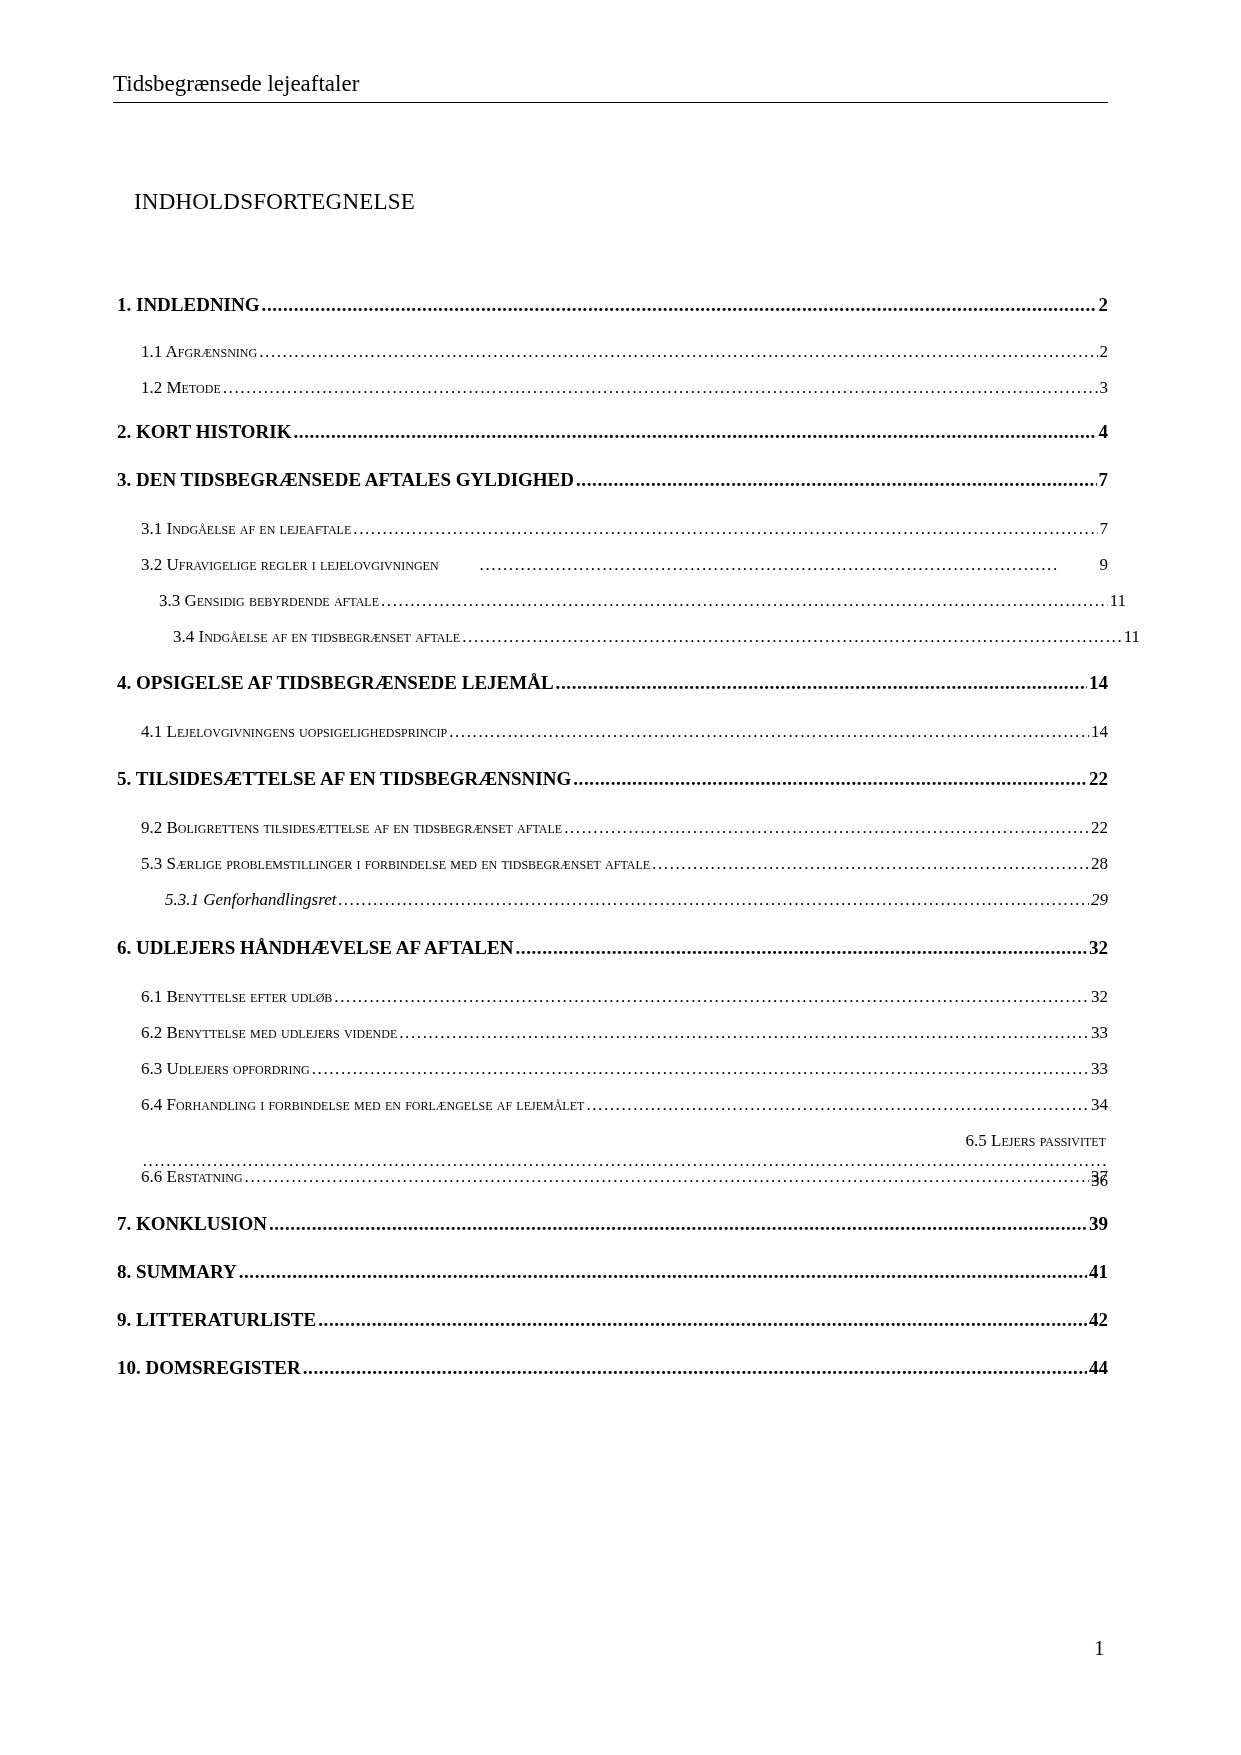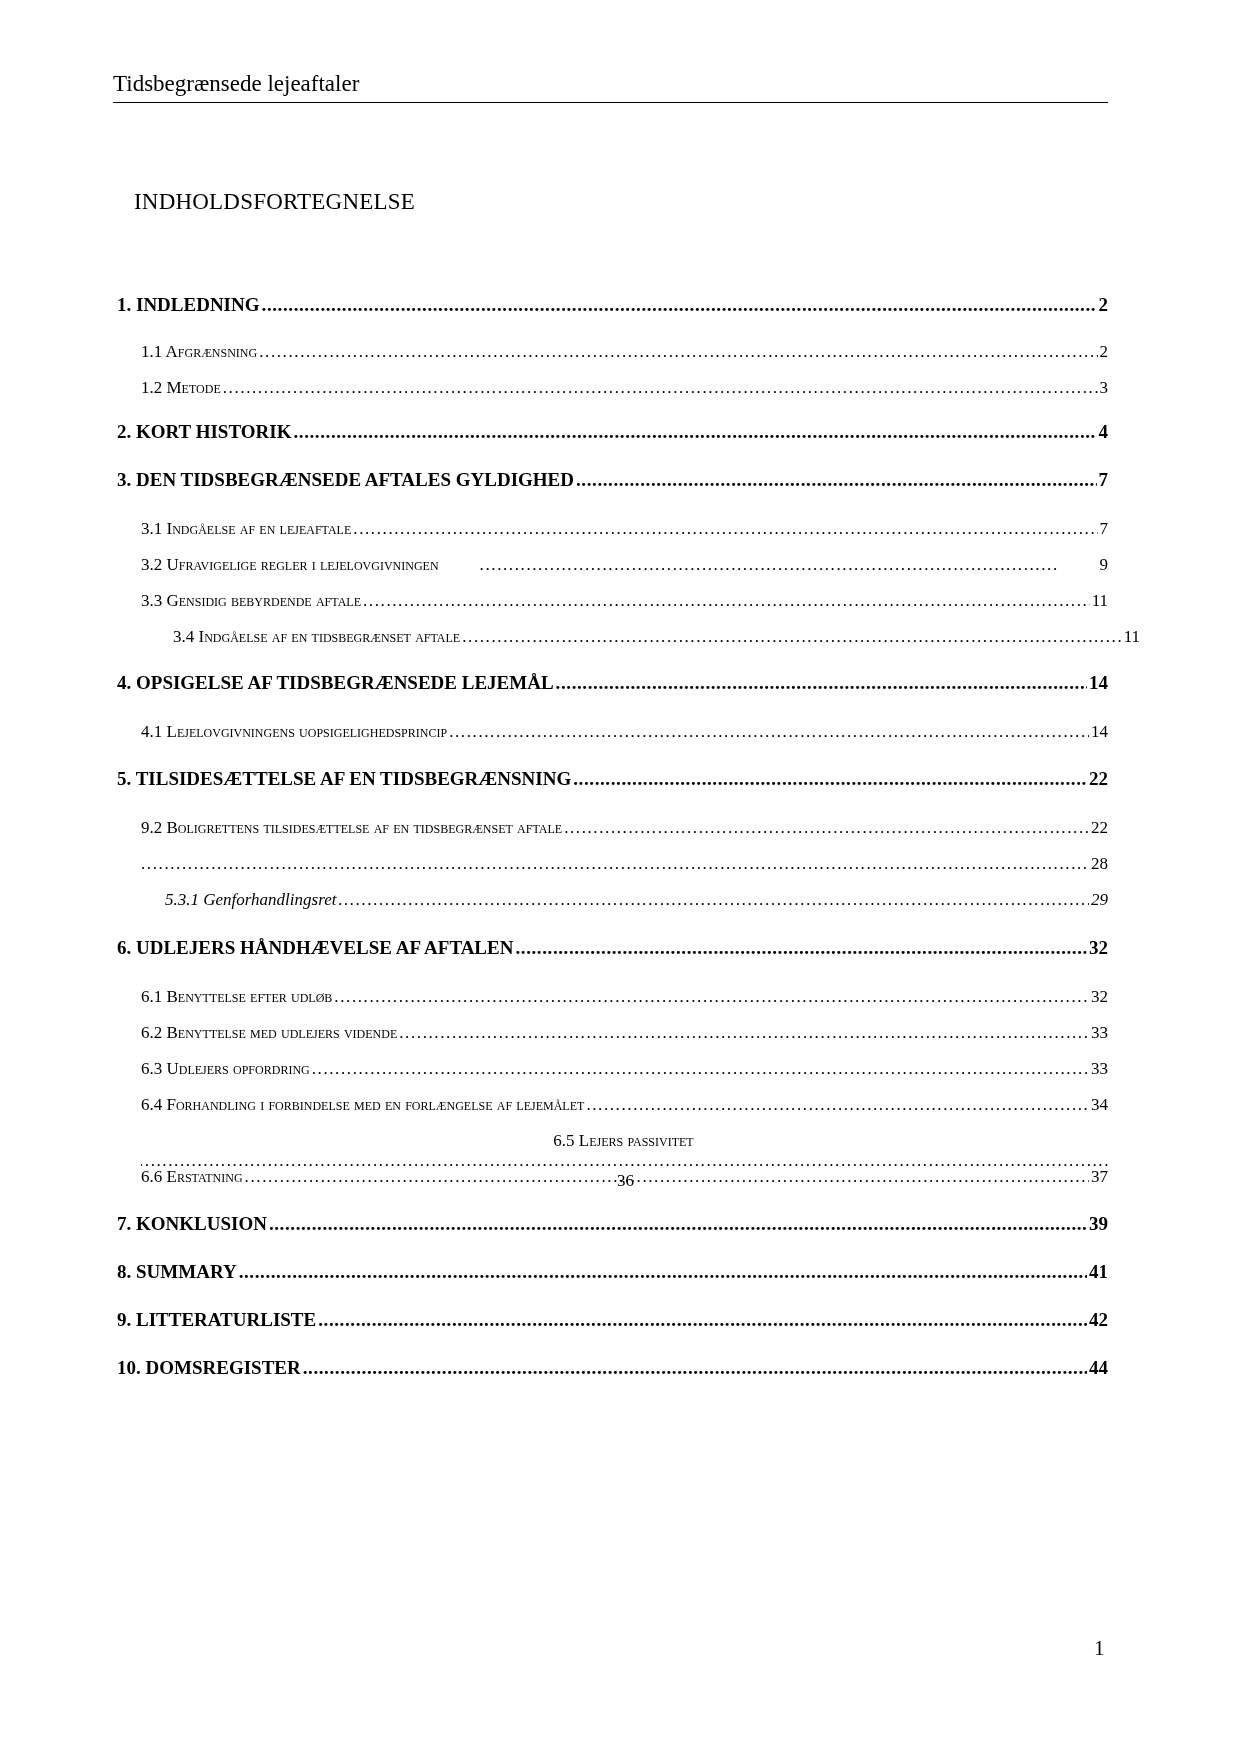--- a/index.html
+++ b/index.html
@@ -11,21 +11,21 @@
     position: absolute; left: 113px; top: 70px; width: 995px;
     text-align: left; font-size: 23px; line-height: 28px;
     padding-bottom: 4px; border-bottom: 1.5px solid #000;
   }
   .toc-title {
     position: absolute; left: 134px; top: 189px;
     font-size: 23px; letter-spacing: 0.2px;
   }
   .toc { position: absolute; left: 117px; top: 0; width: 991px; }
   .toc-entry {
-    position: absolute; display: flex; align-items: center;
+    position: absolute; display: flex; align-items: flex-end;
     white-space: nowrap; overflow: hidden;
   }
   .toc-entry .label { flex: 0 0 auto; padding-right: 2px; }
   .toc-entry .dots {
     flex: 1 1 auto; overflow: hidden; white-space: nowrap;
     letter-spacing: 1.6px;
   }
   .toc-entry .dots::after {
     content: "..................................................................................................................................................................................................................................................................";
   }
@@ -74,21 +74,21 @@
     <div class="toc-entry lvl2" style="top: 519px;">
       <span class="label">3.1 Indgåelse af en lejeaftale</span>
       <span class="dots"></span>
       <span class="page">7</span>
     </div>
     <div class="toc-entry lvl2" style="top: 555px; gap: 39px;">
       <span class="label">3.2 Ufravigelige regler i lejelovgivningen</span>
       <span class="dots"></span>
       <span class="page">9</span>
     </div>
-    <div class="toc-entry lvl2" style="top: 591px;">
+    <div class="toc-entry lvl2" style="top: 591px; margin-left: 18px;">
       <span class="label">3.3 Gensidig bebyrdende aftale</span>
       <span class="dots"></span>
       <span class="page">11</span>
     </div>
     <div class="toc-entry lvl2" style="top: 627px; margin-left: 32px;">
       <span class="label">3.4 Indgåelse af en tidsbegrænset aftale</span>
       <span class="dots"></span>
       <span class="page">11</span>
     </div>
     <div class="toc-entry lvl1" style="top: 672px;">
@@ -105,20 +105,21 @@
       <span class="label">5. TILSIDESÆTTELSE AF EN TIDSBEGRÆNSNING</span>
       <span class="dots"></span>
       <span class="page">22</span>
     </div>
     <div class="toc-entry lvl2" style="top: 818px;">
       <span class="label">9.2 Boligrettens tilsidesættelse af en tidsbegrænset aftale</span>
       <span class="dots"></span>
       <span class="page">22</span>
     </div>
     <div class="toc-entry lvl2" style="top: 854px;">
+      <span class="label">5.3 Særlige problemstillinger i forbindelse med en tidsbegrænset aftale</span>
       <span class="dots"></span>
       <span class="page">28</span>
     </div>
     <div class="toc-entry lvl3" style="top: 890px;">
       <span class="label">5.3.1 Genforhandlingsret</span>
       <span class="dots"></span>
       <span class="page">29</span>
     </div>
     <div class="toc-entry lvl1" style="top: 937px;">
       <span class="label">6. UDLEJERS HÅNDHÆVELSE AF AFTALEN</span>

